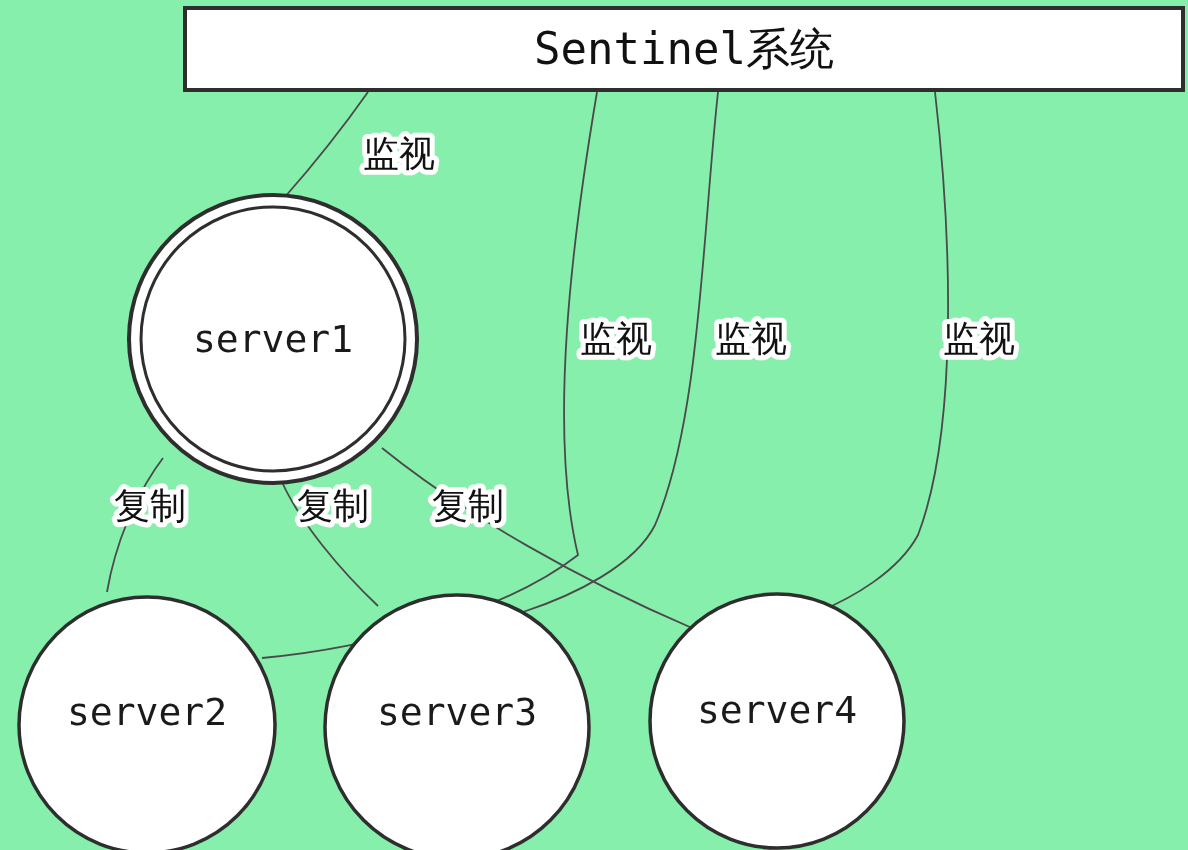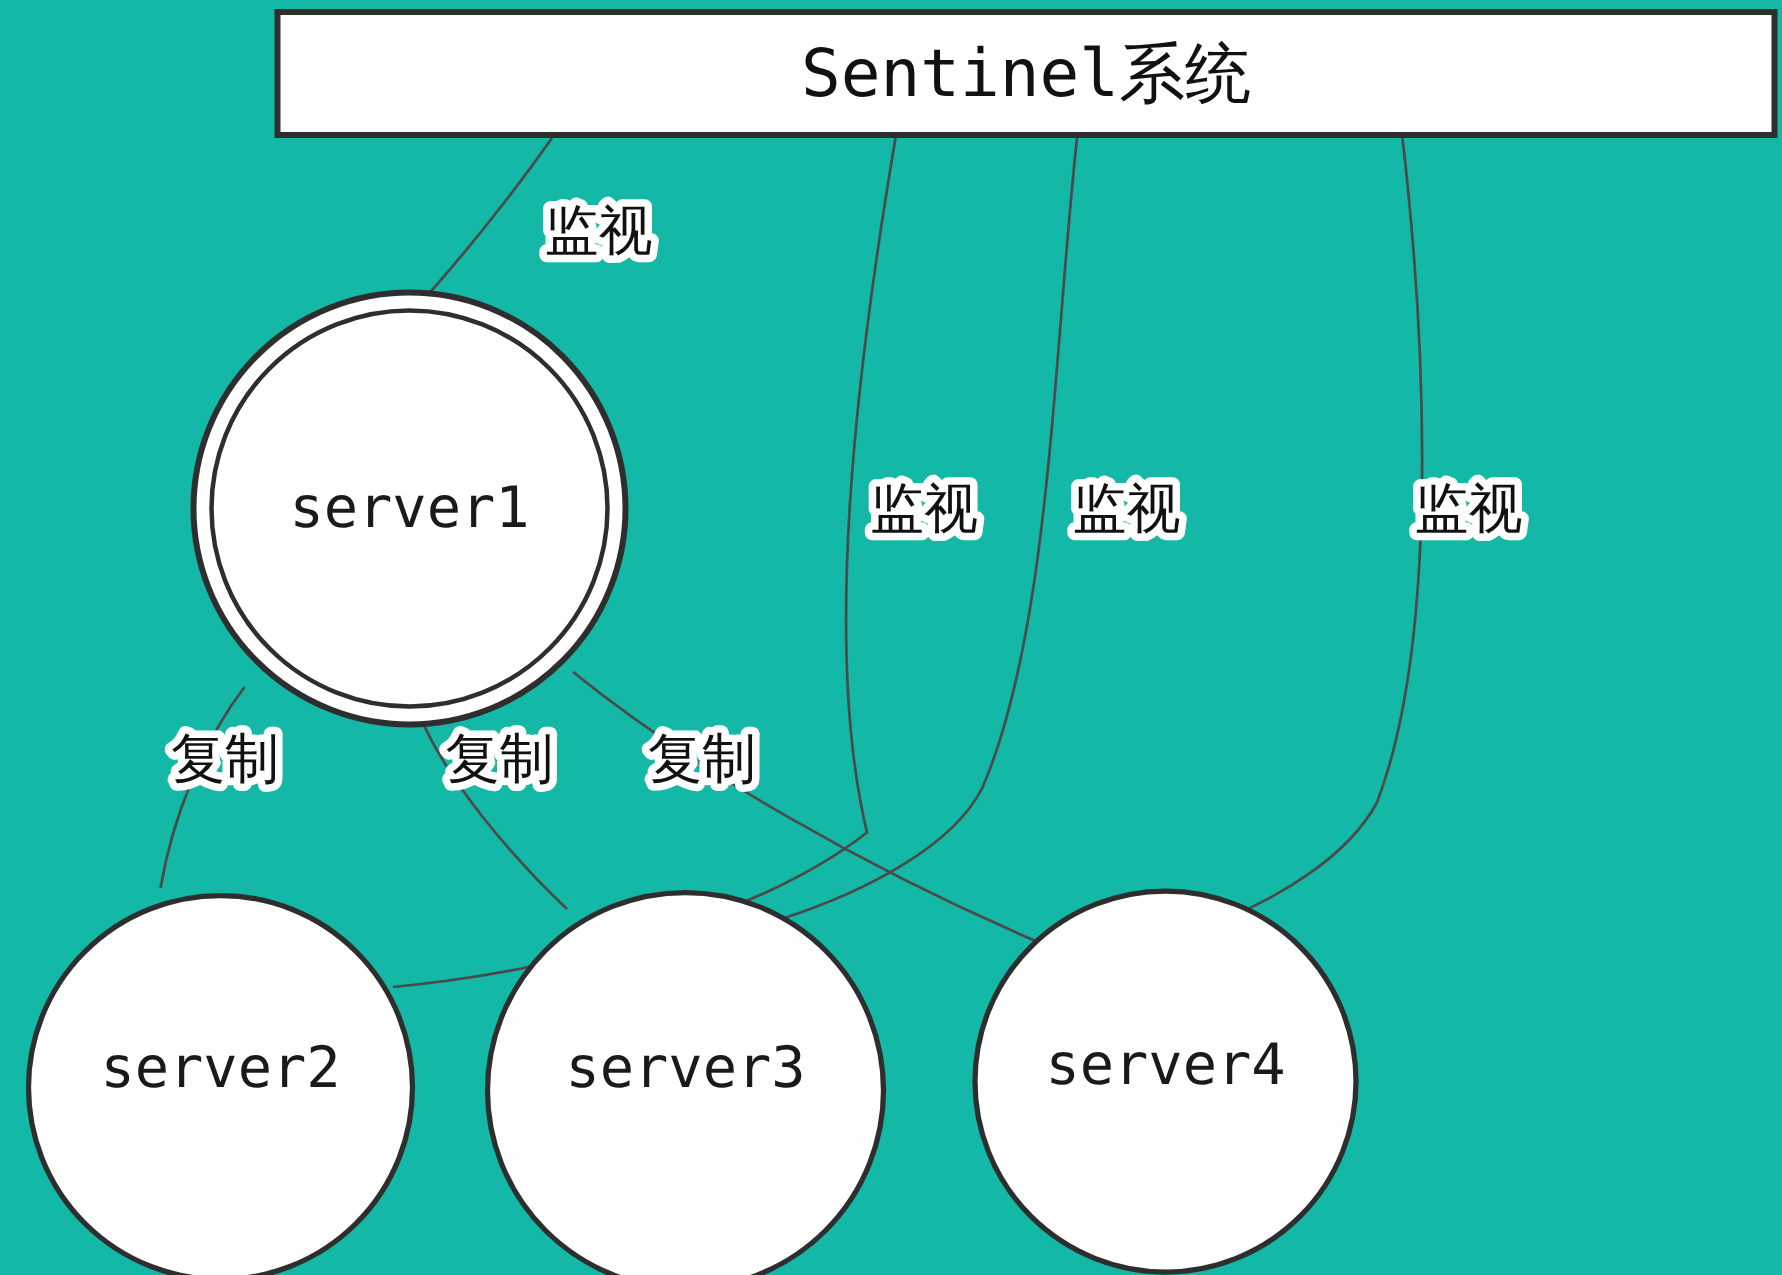--- a/index.html
+++ b/index.html
@@ -4,21 +4,21 @@
 <style>
   html, body {
     margin: 0;
     padding: 0;
     background: #ffffff;
   }
   .stage {
     position: relative;
     width: 1188px;
     height: 850px;
-    background: #14b8a6;
+    background: #86efac;
     overflow: hidden;
     font-family: "DejaVu Sans Mono", monospace;
   }
   svg { display: block; }
 
   .edge {
     fill: none;
     stroke: #4a4a4a;
     stroke-width: 1.8;
   }

